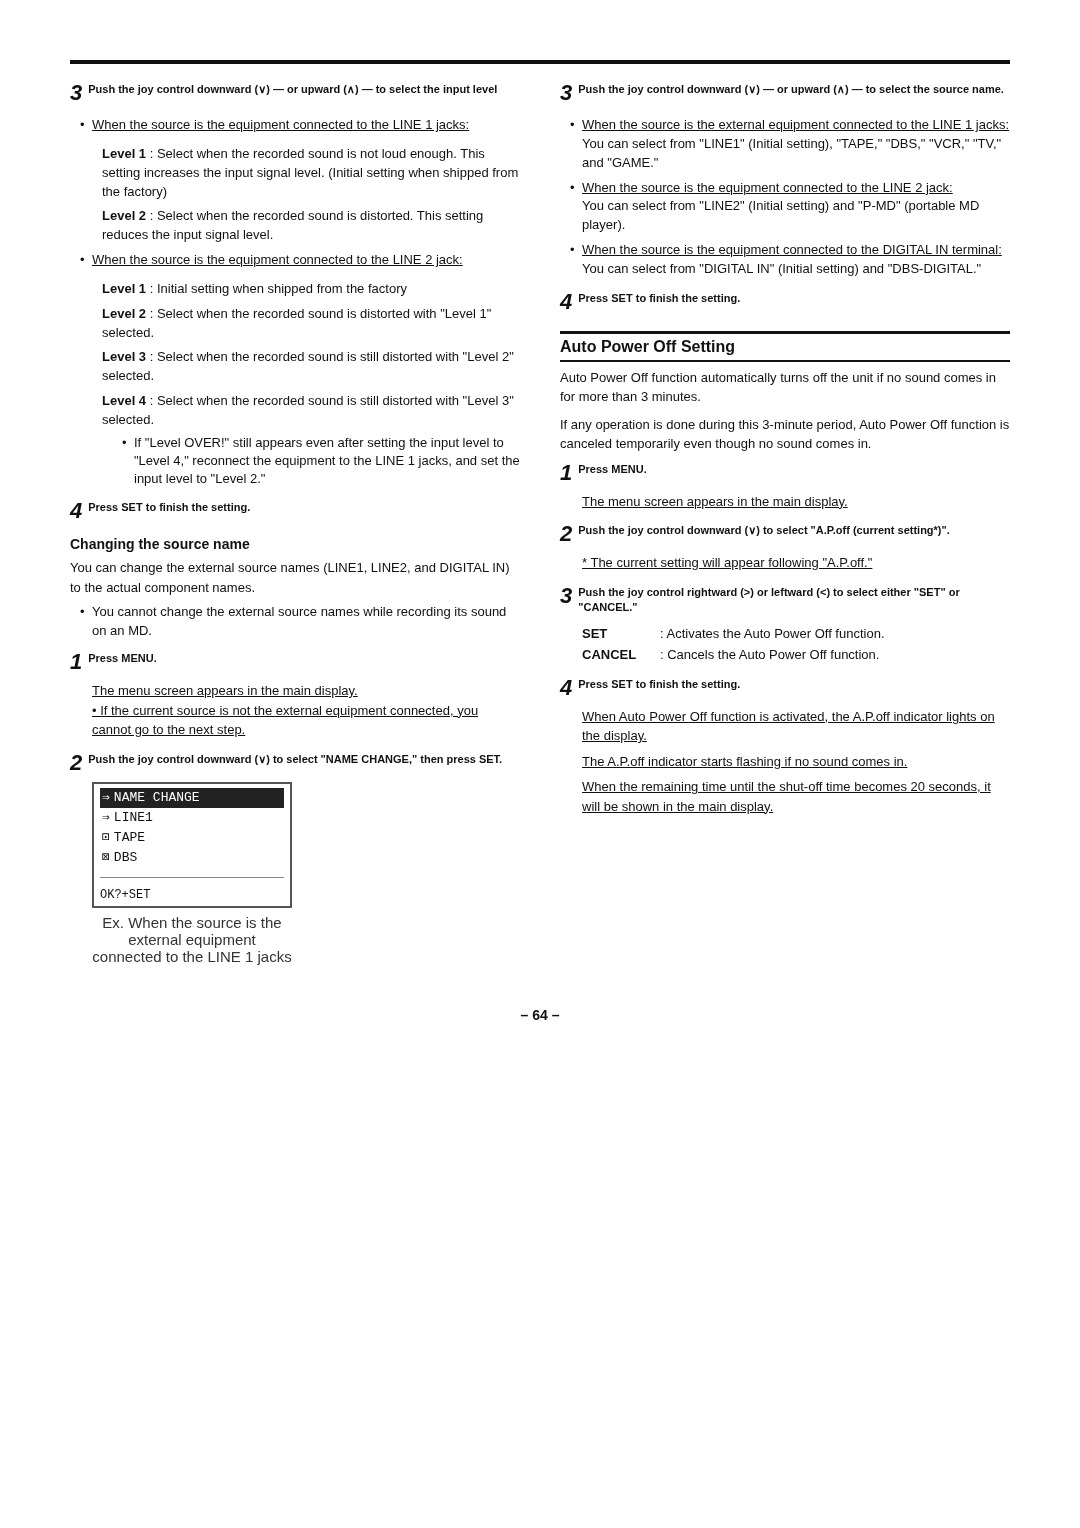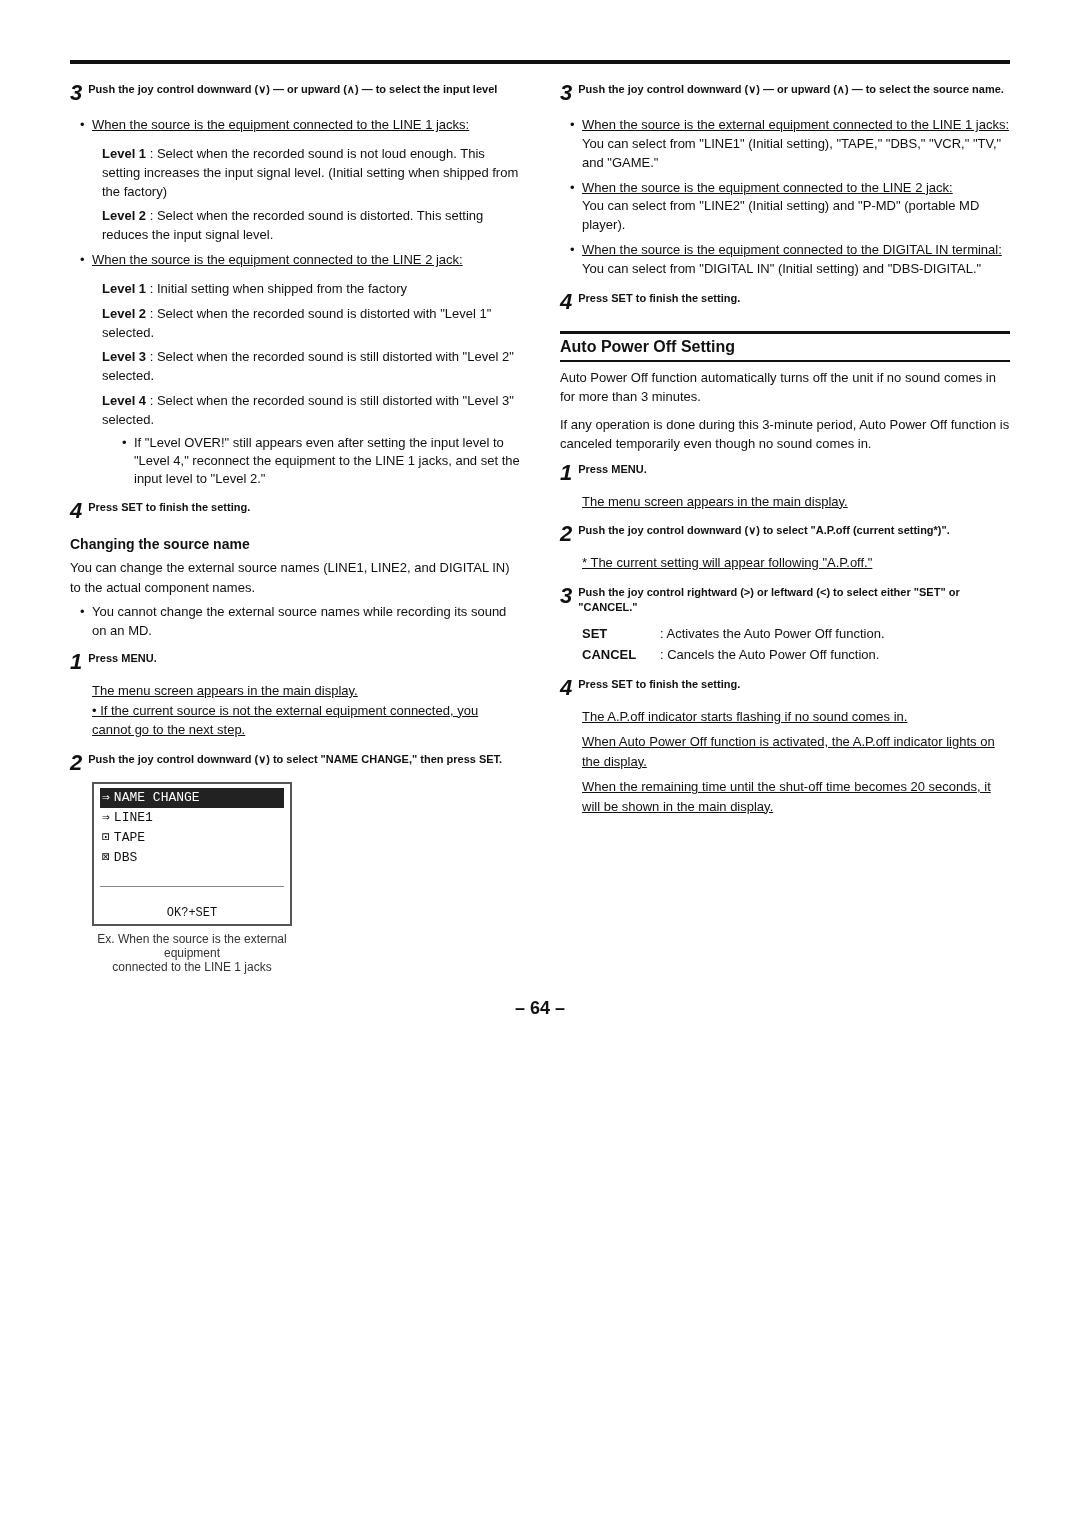--- a/index.html
+++ b/index.html
@@ -156,38 +156,38 @@
       line-height: 1.4;
     }
     .menu-display .menu-row.selected {
       background: #222;
       color: #fff;
     }
     .menu-display .menu-row .arrow {
       margin-right: 4px;
     }
     .menu-display .menu-footer {
-      text-align: center;
+      text-align: left;
       font-size: 12px;
       border-top: 1px solid #888;
-      margin-top: 18px;
-      padding-top: 19px;
+      margin-top: 9px;
+      padding-top: 10px;
     }
     .ex-caption {
-      font-size: 12px;
+      font-size: 15px;
       margin-left: 22px;
       margin-top: 2px;
       color: #333;
       text-align: center;
       width: 200px;
     }
     .page-num {
       text-align: center;
-      font-size: 18px;
-      margin-top: 12px;
+      font-size: 14px;
+      margin-top: 30px;
       font-weight: bold;
     }
     .indent-block {
       padding-left: 22px;
     }
     .set-cancel-table {
       margin-left: 22px;
       margin-top: 4px;
     }
     .set-cancel-table .sc-row {
@@ -392,22 +392,22 @@
           </div>
         </div>
       </div>
 
       <div class="step-block">
         <div class="step-heading">
           <span class="step-num">4</span>
           <span class="step-text">Press SET to finish the setting.</span>
         </div>
         <div class="step-block-indent">
+          <div style="margin-bottom:6px;">When Auto Power Off function is activated, the A.P.off indicator lights on the display.</div>
           <div style="margin-bottom:6px;">The A.P.off  indicator starts flashing if no sound comes in.</div>
-          <div style="margin-bottom:6px;">When Auto Power Off function is activated, the A.P.off indicator lights on the display.</div>
           <div>When the remaining time until the shut-off time becomes 20 seconds, it will be shown in the main display.</div>
         </div>
       </div>
 
     </div>
   </div>
 
   <div class="page-num">– 64 –</div>
 </div>
 

